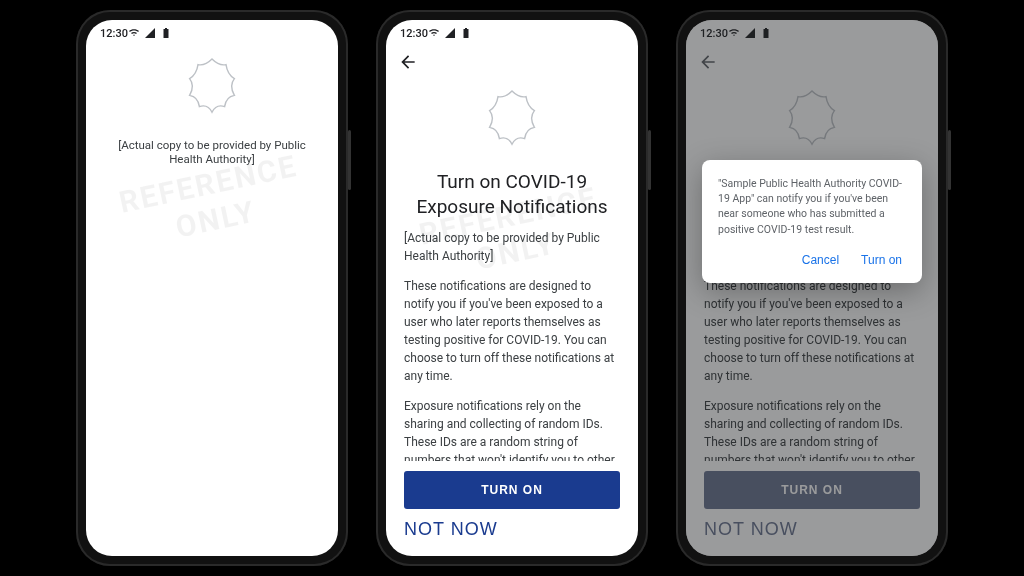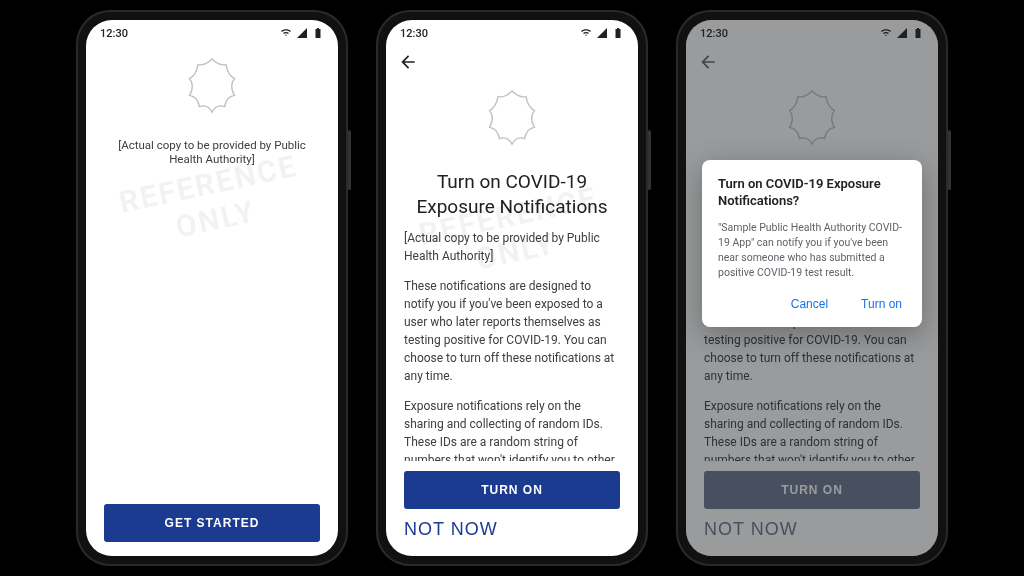--- a/index.html
+++ b/index.html
@@ -16,21 +16,21 @@
     content:""; position:absolute; top:16px; left:50%; transform:translateX(-50%);
     width:40px; height:5px; background:#2a2a2a; border-radius:4px;
   }
   .phone .side-btn { position:absolute; right:-3px; top:120px; width:3px; height:60px; background:#333; border-radius:2px; }
   .screen {
     width: 100%; height: 100%; background:#fff; border-radius:26px; overflow:hidden;
     position: relative; display:flex; flex-direction:column;
   }
 
   .statusbar {
-    height: 26px; display:flex; justify-content:space-between; align-items:center;
+    height: 26px; display:flex; align-items:center;
     padding: 0 14px; font-size:11px; font-weight:500; color:#202124;
   }
   .status-icons { display:flex; gap:4px; align-items:center; }
   .status-icons svg { width:12px; height:12px; }
 
   .appbar { height: 32px; display:flex; align-items:center; padding:0 12px; }
   .appbar svg { width:20px; height:20px; }
 
   .content {
     flex:1; padding: 0 18px; overflow:hidden; position:relative; color:#202124;
@@ -64,21 +64,21 @@
   }
 
   
   .scrim { position:absolute; inset:0; background:rgba(32,33,36,.45); }
   .dialog {
     position:absolute; left:16px; right:16px; top:140px; background:#fff;
     border-radius:8px; padding:16px 16px 10px; box-shadow:0 8px 30px rgba(0,0,0,.3);
   }
   .dialog h2 { font-size:13px; font-weight:600; margin-bottom:10px; line-height:1.3; color:#202124;}
   .dialog p { font-size:10.5px; line-height:1.45; color:#5f6368; margin-bottom:10px; }
-  .dialog-actions { display:flex; justify-content:flex-end; gap:25px; margin-top:6px;}
+  .dialog-actions { display:flex; justify-content:flex-end; gap:14px; margin-top:6px;}
   .dialog-actions button { background:none; border:none; color:#1a73e8; font-size:12px; font-weight:500; cursor:pointer; padding:6px 4px;}
 
   .dimmed .btn-primary { background:#6b7591; }
   .dimmed .btn-text { color:#6b7591; }
 </style>
 </head>
 <body>
 
 <div class="stage">
 
@@ -102,23 +102,20 @@
       <div class="content">
         <div class="watermark">REFERENCE
 ONLY</div>
         <div class="flower">
           <svg viewBox="0 0 100 100">
               <path d="M50 10 Q60 20 70 18 Q72 32 82 38 Q74 48 82 62 Q70 64 68 78 Q56 74 50 86 Q44 74 32 78 Q30 64 18 62 Q26 48 18 38 Q28 32 30 18 Q40 20 50 10 Z" fill="none" stroke="#bdc1c6" stroke-width="2"></path>
             </svg>
         </div>
         <div class="subtitle">[Actual copy to be provided by Public Health Authority]</div>
       </div>
-      <div class="button-bar">
-        <button class="btn-primary">GET STARTED</button>
-      </div>
     </div>
   </div>
 
   <div class="phone">
     <div class="side-btn"></div>
     <div class="screen">
       <div class="statusbar">
         <span>12:30</span>
         <div class="status-icons">
           <svg viewBox="0 0 24 24">
@@ -190,21 +187,20 @@
         <div class="body-text">These notifications are designed to notify you if you've been exposed to a user who later reports themselves as testing positive for COVID-19. You can choose to turn off these notifications at any time.</div>
         <div class="body-text">Exposure notifications rely on the sharing and collecting of random IDs. These IDs are a random string of numbers that won't identify you to other users and change many times a day to protect your privacy.</div>
       </div>
       <div class="button-bar">
         <button class="btn-primary">TURN ON</button>
         <button class="btn-text">NOT NOW</button>
       </div>
 
       <div class="scrim"></div>
       <div class="dialog">
-        <h2>Turn on COVID-19 Exposure Notifications?</h2>
         <p>"Sample Public Health Authority COVID-19 App" can notify you if you've been near someone who has submitted a positive COVID-19 test result.</p>
         <div class="dialog-actions">
           <button>Cancel</button>
           <button>Turn on</button>
         </div>
       </div>
     </div>
   </div>
 
 </div>

